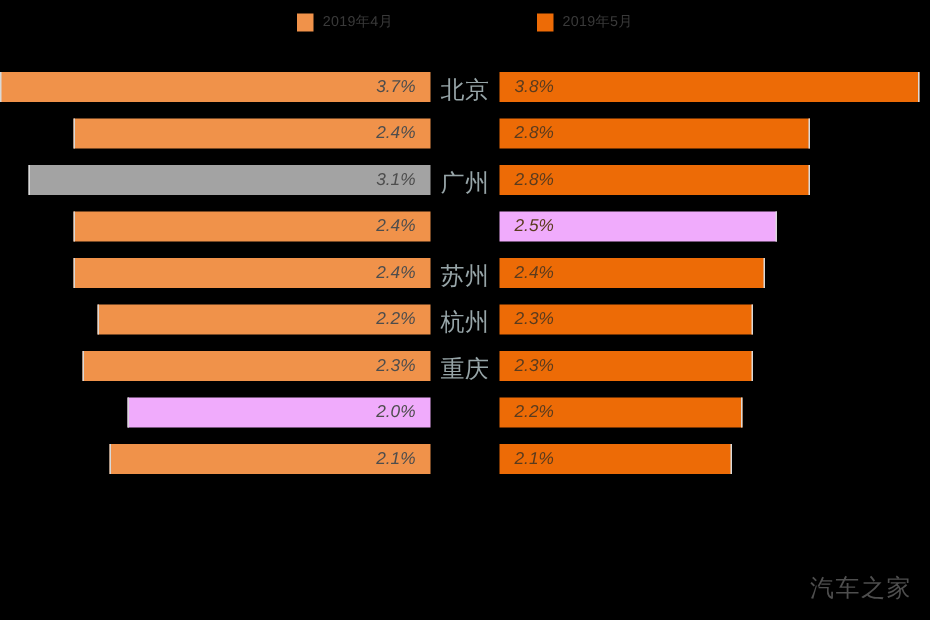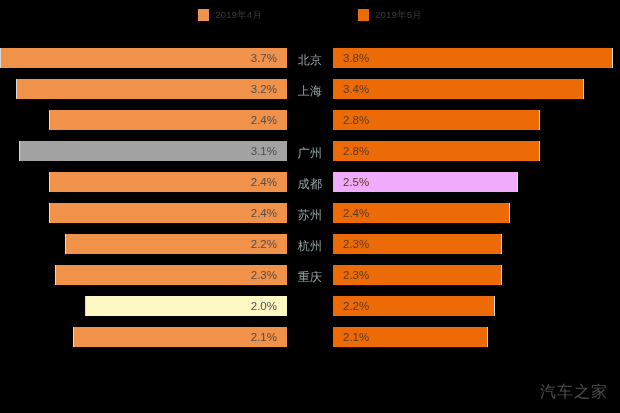--- a/index.html
+++ b/index.html
@@ -32,21 +32,21 @@
   }
   .side{
     position:absolute;top:3px;height:25px;
   }
   .side-left{right:333px;left:0;}
   .side-right{left:333px;right:0;}
 
   .bar{
     position:absolute;top:0;height:20px;
     box-sizing:border-box;
-    display:flex;align-items:center;
+    display:flex;align-items:center;font-style:italic;
   }
   .bar-left{
     right:0;
     background:#F0924A;
     border-left:1px solid #d9d9d9;
     justify-content:flex-end;
     padding-right:10px;
   }
   .bar-right{
     left:0;
@@ -60,21 +60,21 @@
     color:#4a4a4a;
     line-height:25px;
     white-space:nowrap;
   }
   .bar-left .bar-value{color:#4d4d4d;}
   .bar-right .bar-value{color:#5a3b1e;}
 
   .cat{
     position:absolute;left:287px;width:46px;top:3px;height:25px;
     display:flex;align-items:center;justify-content:center;
-    font-size:12px;color:#97a5a8;line-height:25px;
+    font-size:16px;color:#97a5a8;line-height:25px;
     white-space:nowrap;letter-spacing:0.3px;
   }
 
   
   .watermark{
     position:absolute;right:12px;bottom:10px;
     font-size:16px;color:#4e4e4e;letter-spacing:1px;
     white-space:nowrap;
   }
 </style>
@@ -103,33 +103,20 @@
         </div>
         <div class="cat">北京</div>
         <div class="side side-right">
           <div class="bar bar-right" style="width: 280px; background: rgb(237, 107, 6);">
             <span class="bar-value">3.8%</span>
           </div>
         </div>
       </div>
       <div class="row">
         <div class="side side-left">
-          <div class="bar bar-left" style="width: 271.215px; background: rgb(240, 146, 74);">
-            <span class="bar-value">3.2%</span>
-          </div>
-        </div>
-        <div class="cat">上海</div>
-        <div class="side side-right">
-          <div class="bar bar-right" style="width: 251.44px; background: rgb(237, 107, 6);">
-            <span class="bar-value">3.4%</span>
-          </div>
-        </div>
-      </div>
-      <div class="row">
-        <div class="side side-left">
           <div class="bar bar-left" style="width: 237.636px; background: rgb(240, 146, 74);">
             <span class="bar-value">2.4%</span>
           </div>
         </div>
         <div class="side side-right">
           <div class="bar bar-right" style="width: 206.64px; background: rgb(237, 107, 6);">
             <span class="bar-value">2.8%</span>
           </div>
         </div>
       </div>
@@ -145,21 +132,20 @@
             <span class="bar-value">2.8%</span>
           </div>
         </div>
       </div>
       <div class="row">
         <div class="side side-left">
           <div class="bar bar-left" style="width: 237.636px; background: rgb(240, 146, 74);">
             <span class="bar-value">2.4%</span>
           </div>
         </div>
-        <div class="cat">成都</div>
         <div class="side side-right">
           <div class="bar bar-right" style="width: 184.8px; background: #f0abfc;">
             <span class="bar-value">2.5%</span>
           </div>
         </div>
       </div>
       <div class="row">
         <div class="side side-left">
           <div class="bar bar-left" style="width: 237.636px; background: rgb(240, 146, 74);">
             <span class="bar-value">2.4%</span>
@@ -193,21 +179,21 @@
         </div>
         <div class="cat">重庆</div>
         <div class="side side-right">
           <div class="bar bar-right" style="width: 169.4px; background: rgb(237, 107, 6);">
             <span class="bar-value">2.3%</span>
           </div>
         </div>
       </div>
       <div class="row">
         <div class="side side-left">
-          <div class="bar bar-left" style="width: 202.335px; background: #fef9c3;">
+          <div class="bar bar-left" style="width: 202.335px; background: #f0abfc;">
             <span class="bar-value">2.0%</span>
           </div>
         </div>
         <div class="side side-right">
           <div class="bar bar-right" style="width: 162.4px; background: rgb(237, 107, 6);">
             <span class="bar-value">2.2%</span>
           </div>
         </div>
       </div>
       <div class="row">

